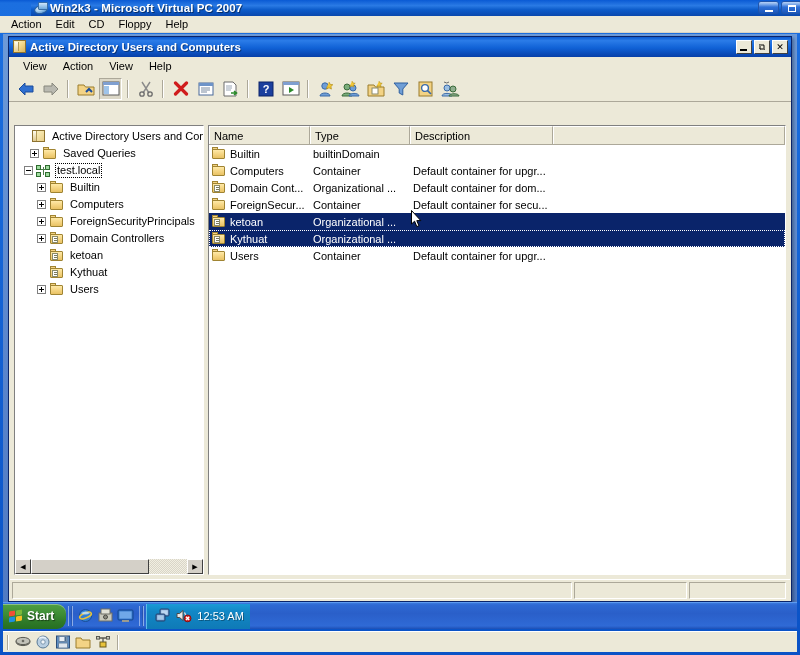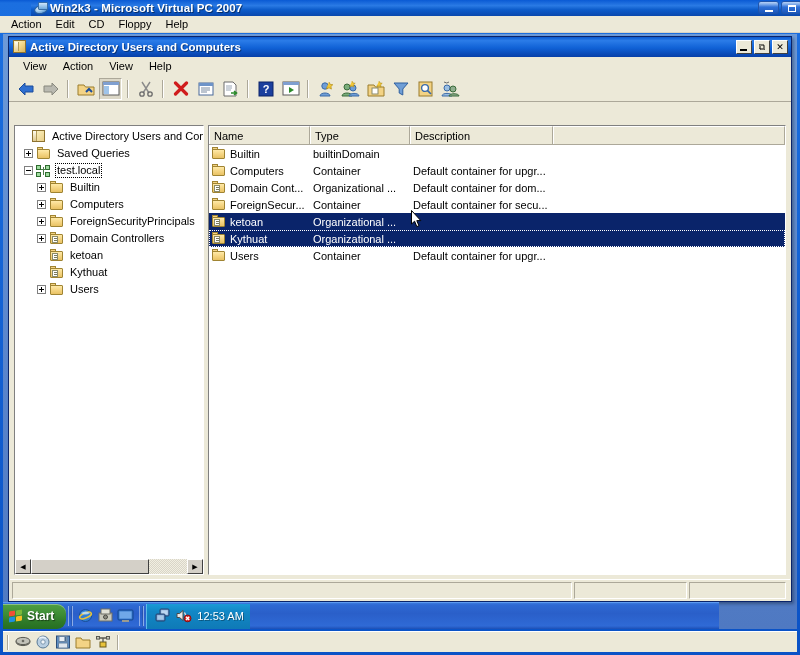--- a/index.html
+++ b/index.html
@@ -164,21 +164,21 @@
   .c-desc{width:143px;padding-left:3px;}
 
   #ad-statusbar{position:absolute;left:1px;right:1px;bottom:1px;height:21px;
     background:#ece9d8;display:flex;align-items:center;padding:2px;box-sizing:border-box;
     border-top:1px solid #fff;}
   .sb-pane{height:17px;border:1px solid;border-color:#aca899 #fff #fff #aca899;
     box-sizing:border-box;margin-right:2px;background:#ece9d8;}
   .sb-pane.p1{flex:1}.sb-pane.p2{width:113px}.sb-pane.p3{width:97px}
 
   
-  #taskbar{position:absolute;left:3px;bottom:26px;width:716px;height:27px;
+  #taskbar{position:absolute;left:3px;bottom:26px;width:794px;height:27px;
     background:linear-gradient(180deg,#3b78dd 0%,#2e69d3 8%,#2a5fc9 40%,#2f6ad6 88%,#1d4fb5 100%);
     border-top:1px solid #5d9bf0;display:flex;align-items:center;box-sizing:border-box;}
   #start-btn{height:25px;margin:1px 0 1px 0;padding:0 12px 0 6px;
     background:linear-gradient(180deg,#4f9f42 0%,#3c8b34 45%,#2f7a29 70%,#266f22 100%);
     border-radius:0 9px 9px 0;display:flex;align-items:center;gap:4px;
     box-shadow:inset 0 1px 0 rgba(255,255,255,.35);}
   #start-btn .flag{width:14px;height:13px;position:relative;}
   #start-btn .flag i{position:absolute;width:6px;height:5px;border-radius:1px;display:block;}
   #start-btn .q1{left:0;top:1px;background:#f34f34;transform:skewY(-10deg);}
   #start-btn .q2{left:7px;top:0px;background:#7ab93a;transform:skewY(-10deg);}
@@ -391,21 +391,21 @@
         <div id="tree-inner">
 
           <div class="tnode" style="padding-left:4px">
             <span class="expander none"></span>
             <span class="mmcfold">
                 <span class="b"></span>
               </span>
             <span class="tlabel">Active Directory Users and Comput</span>
           </div>
 
-          <div class="tnode" style="padding-left:9px">
+          <div class="tnode" style="padding-left:15px">
             <span class="expander plus"></span>
             <span class="folder">
                 <span class="ft"></span>
                 <span class="fb"></span>
               </span>
             <span class="tlabel">Saved Queries</span>
           </div>
 
           <div class="tnode" style="padding-left:9px">
             <span class="expander"></span>

